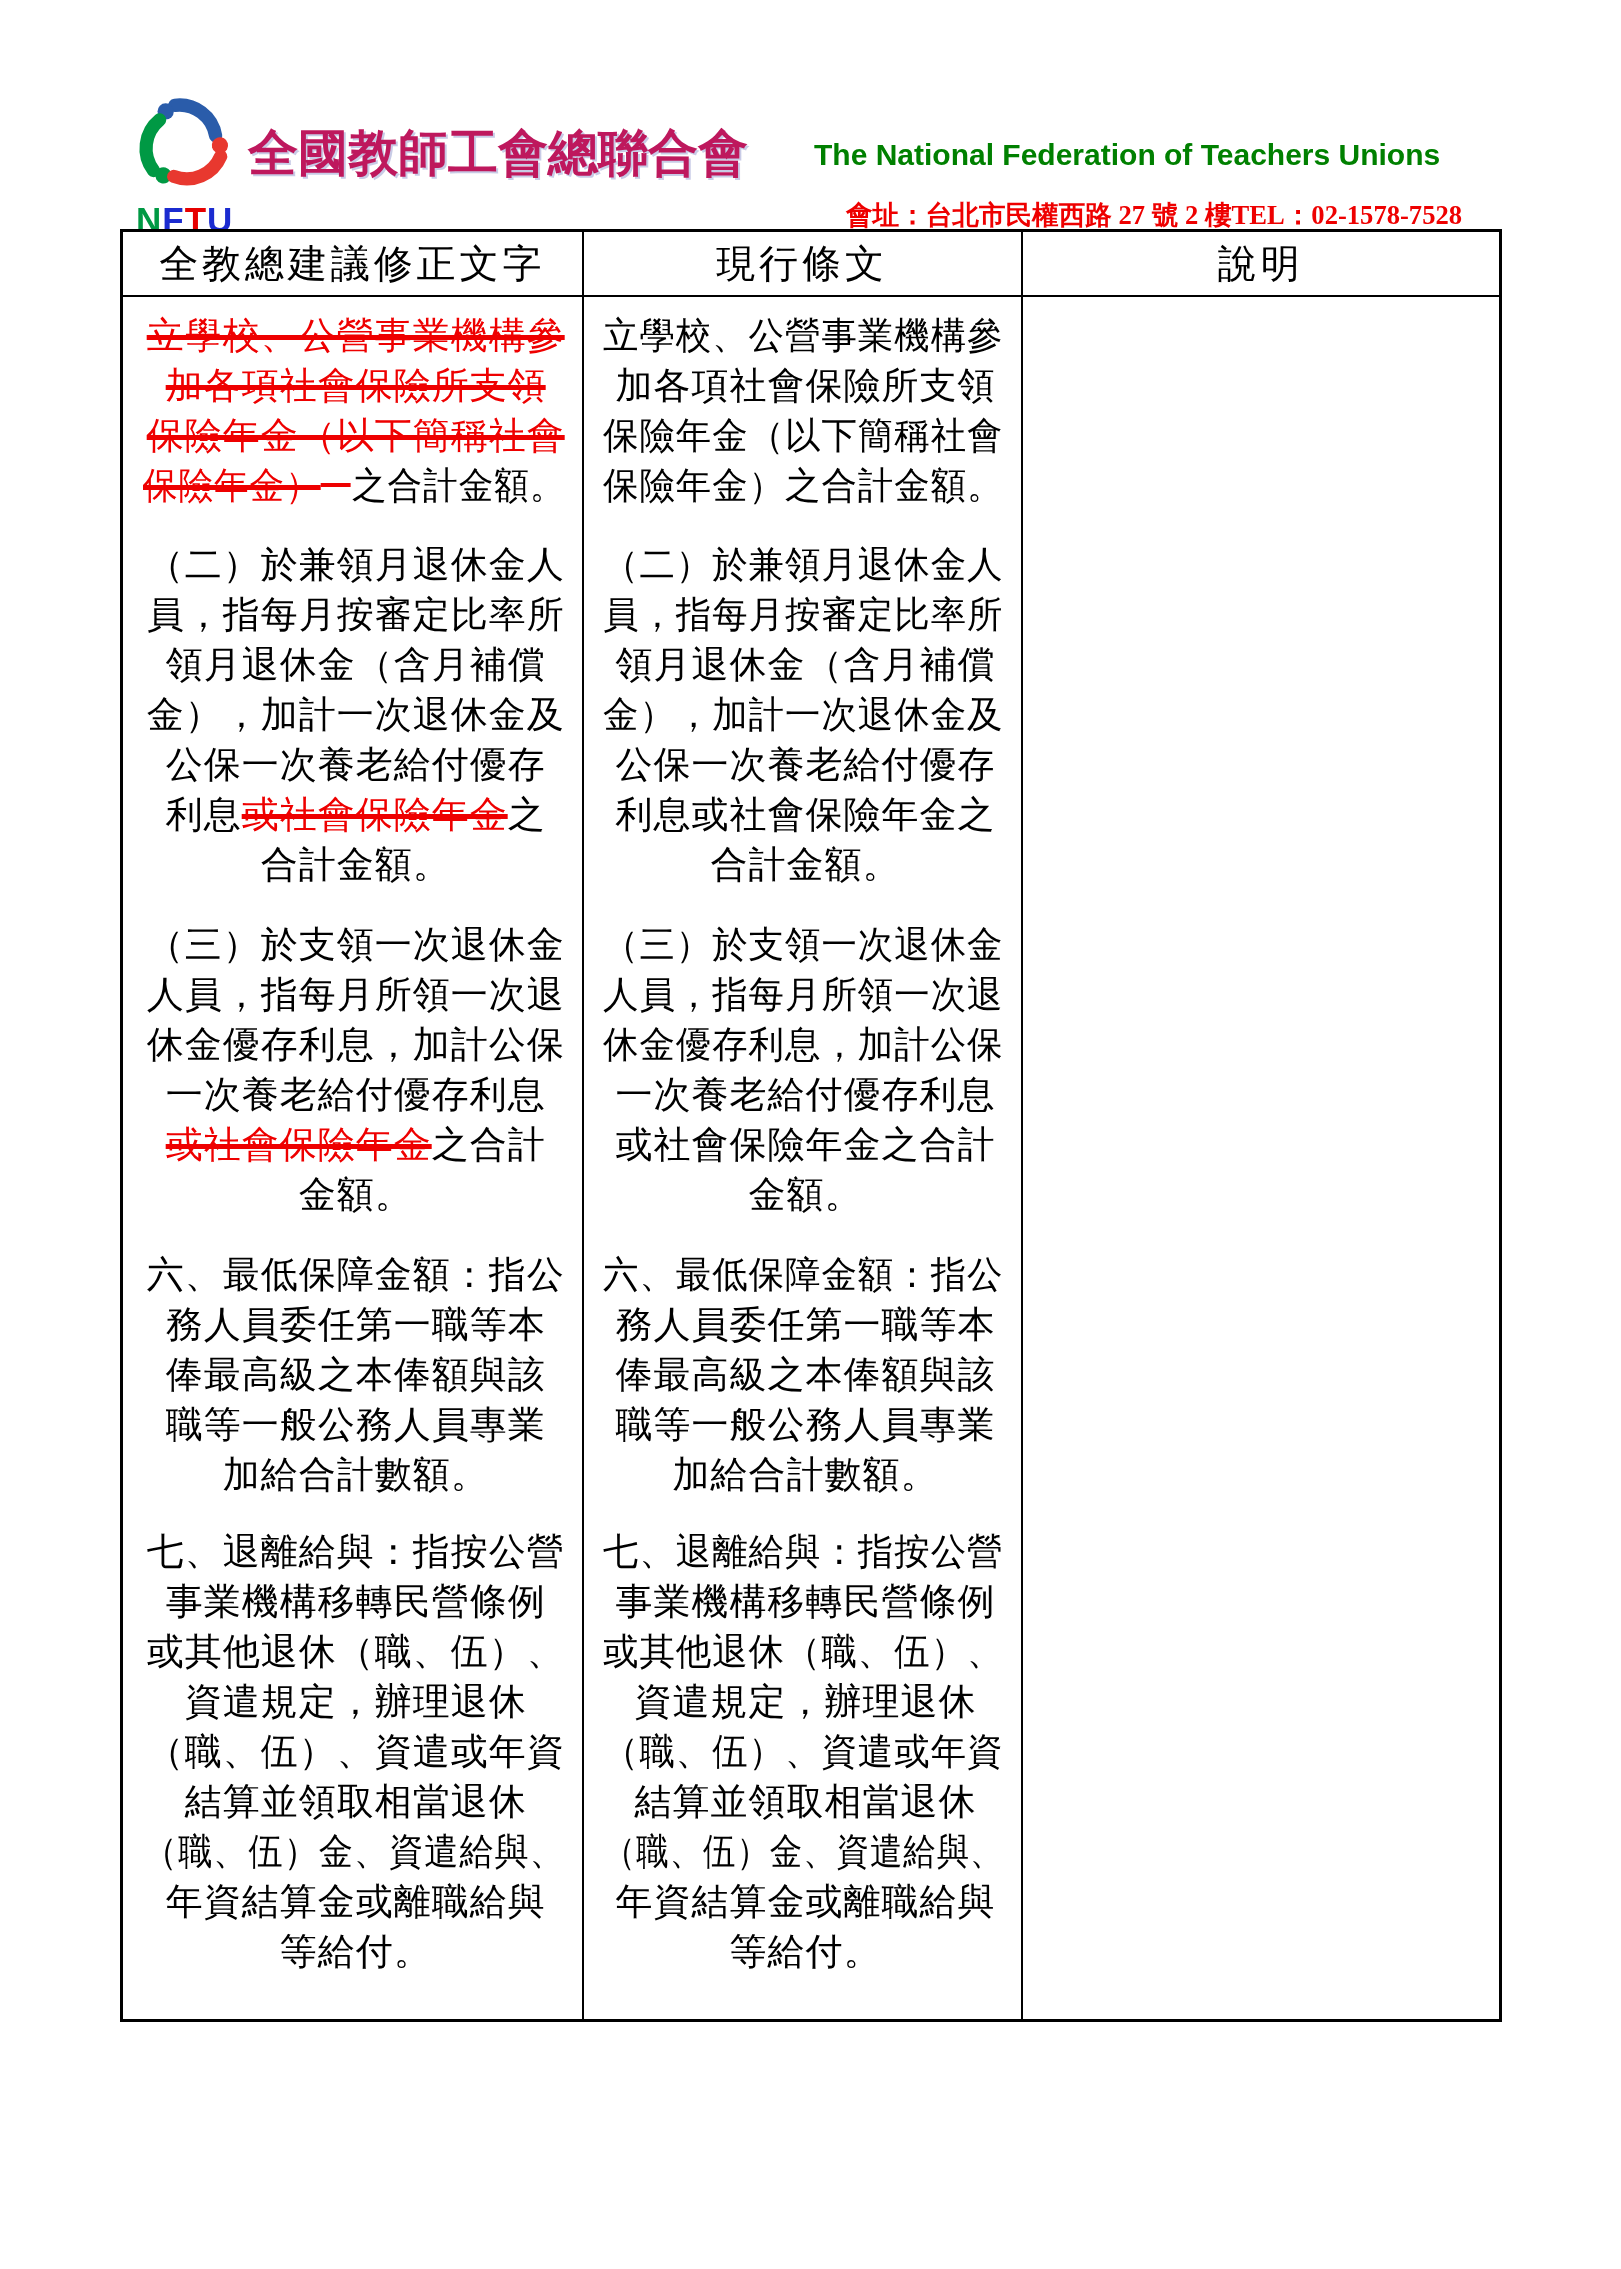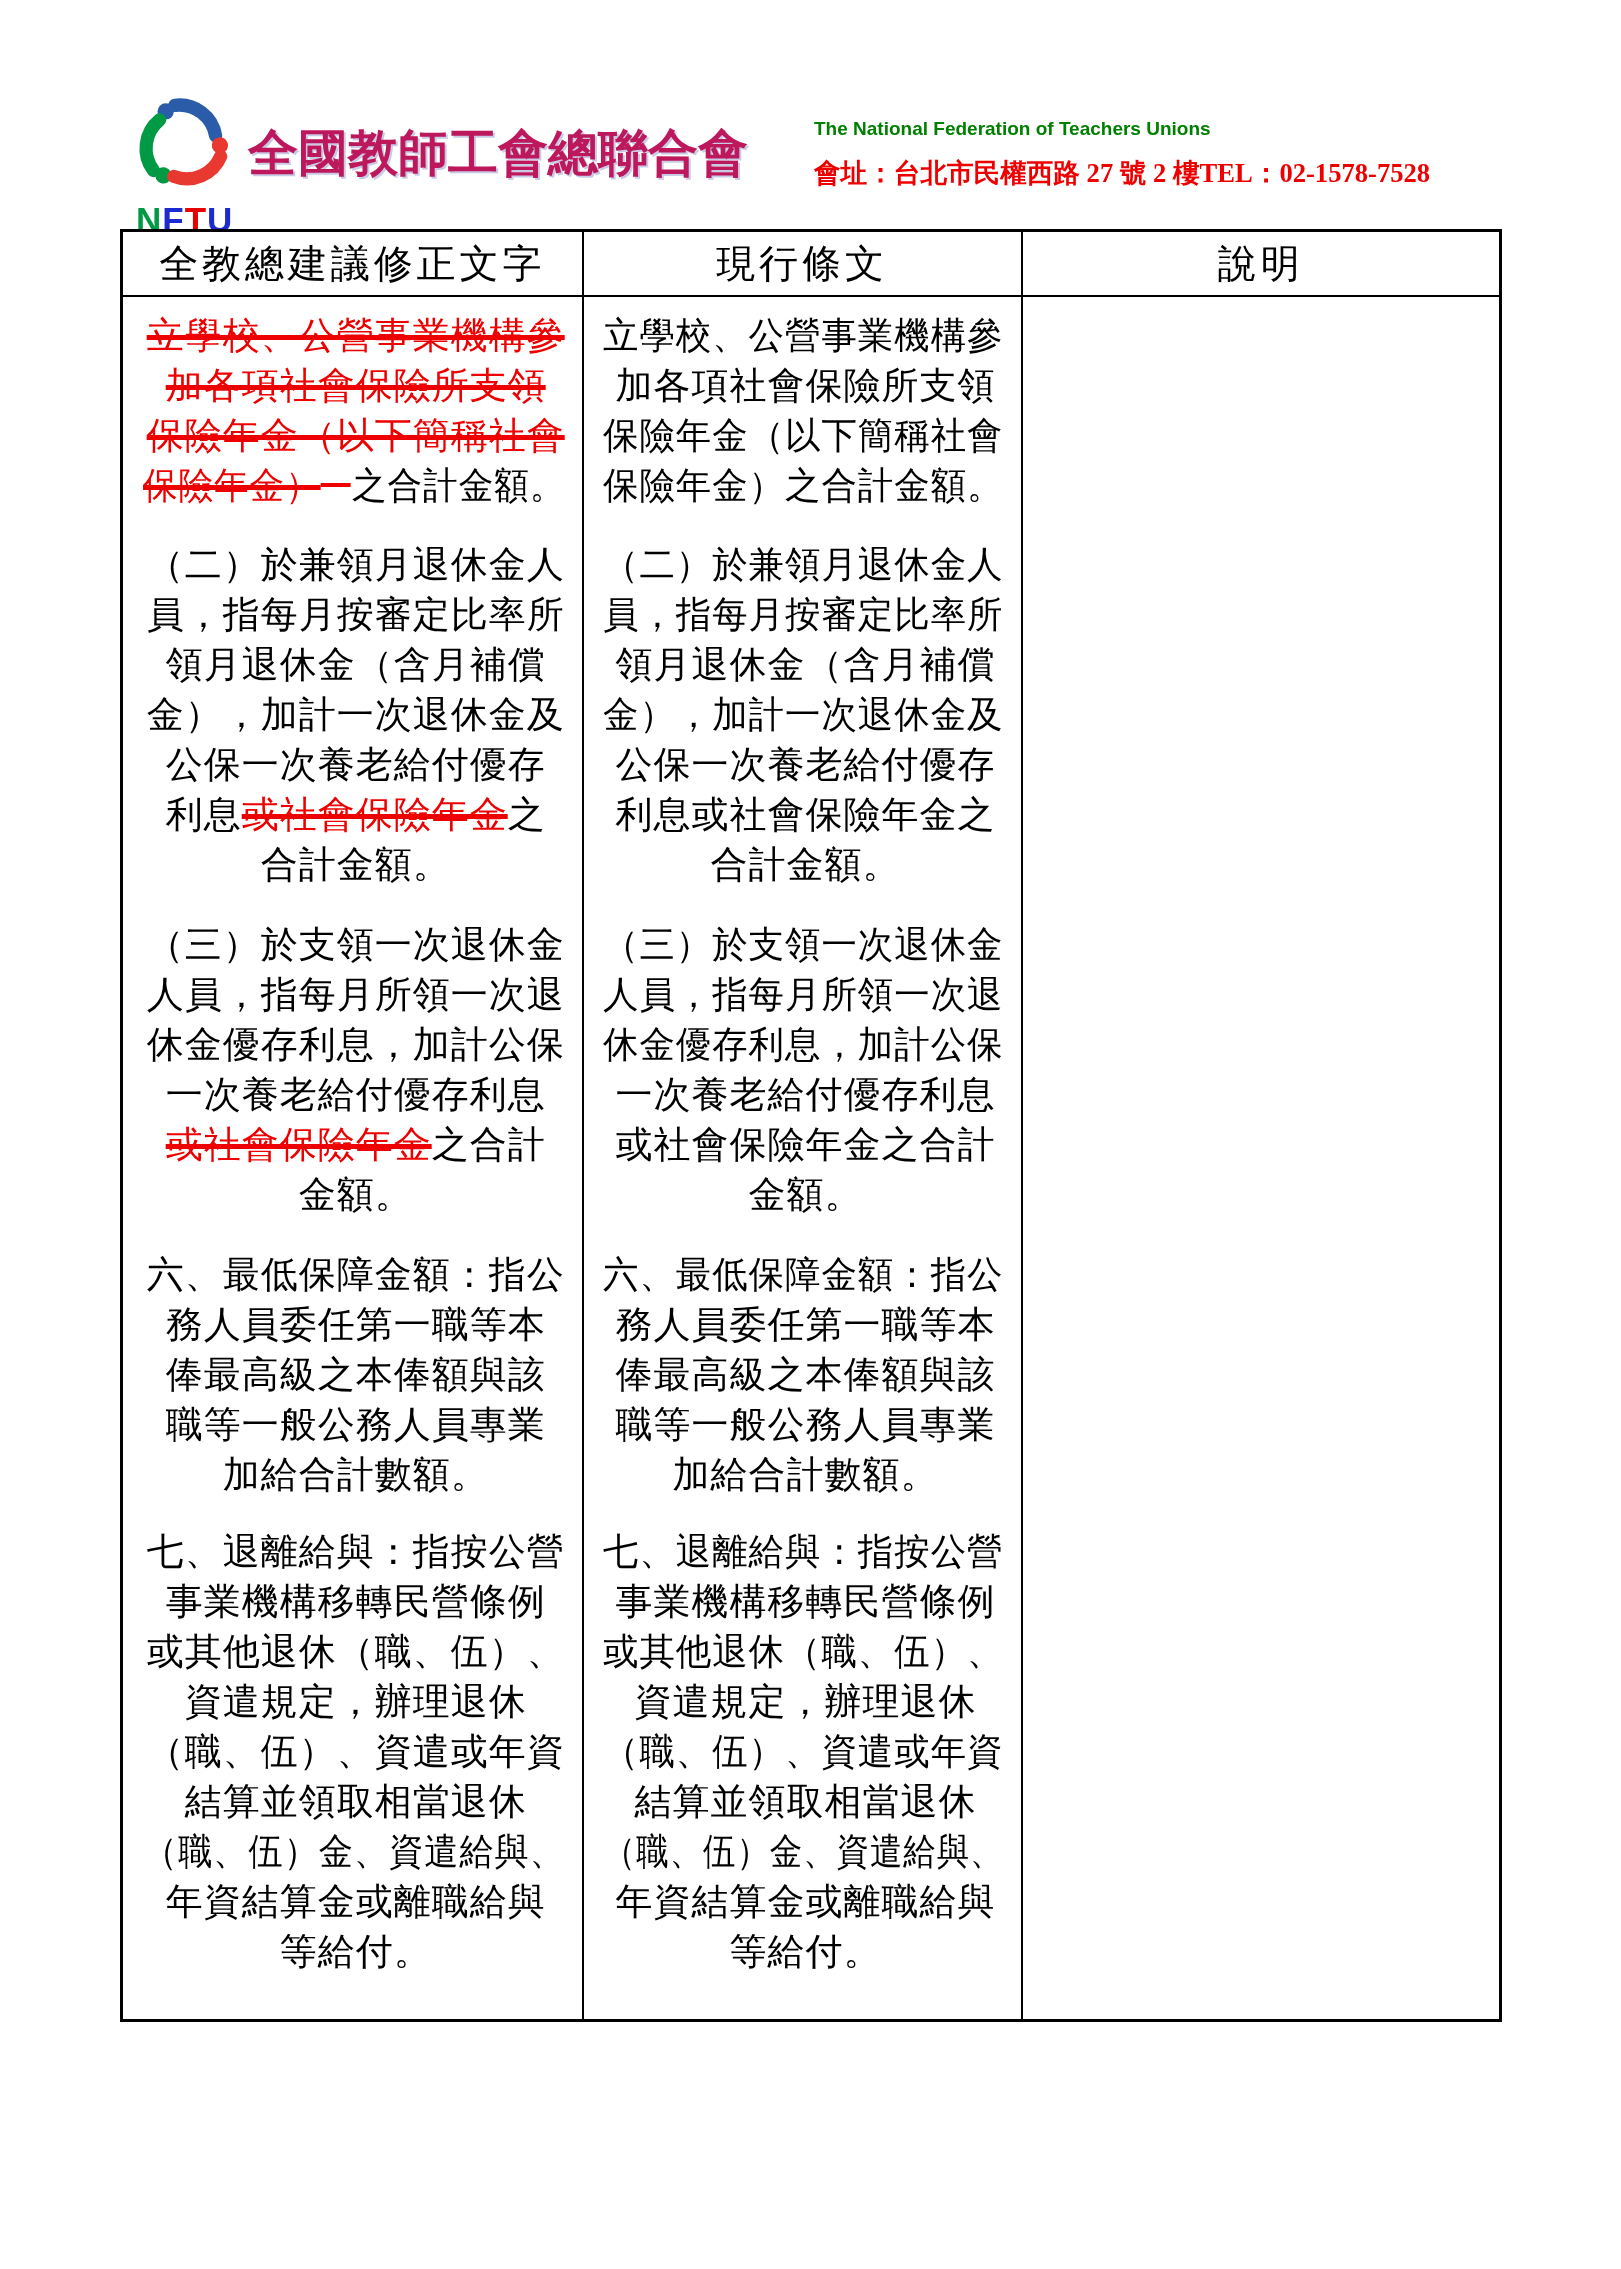--- a/index.html
+++ b/index.html
@@ -23,25 +23,25 @@
   .acronym .l-u{color:#1b2bd0;}
   .org-zh{
     position:absolute;left:248px;top:120px;width:512px;
     font-size:50px;font-weight:bold;color:#be185d;
     letter-spacing:0px;white-space:nowrap;
     text-shadow:2px 2px 0 rgba(35,46,156,0.25);
   }
   .header-right{position:absolute;left:814px;top:118px;width:680px;}
   .org-en{
     font-family:"Liberation Sans","DejaVu Sans",sans-serif;
-    font-weight:bold;font-size:19px;color:#008000;white-space:nowrap;
+    font-weight:bold;font-size:30px;color:#008000;white-space:nowrap;margin-top:20px;
   }
   .contact-row{
-    display:flex;justify-content:flex-start;align-items:baseline;
-    margin-top:15px;color:#ee0000;font-weight:bold;font-size:26.6px;white-space:nowrap;
+    display:flex;justify-content:center;align-items:baseline;
+    margin-top:25px;color:#ee0000;font-weight:bold;font-size:26.6px;white-space:nowrap;
   }
 
   
   table.cmp{
     position:absolute;left:120px;top:229px;width:1379px;
     border-collapse:collapse;table-layout:fixed;
     border:3px solid #000;
   }
   table.cmp th,table.cmp td{border:2px solid #000;}
   table.cmp th{

